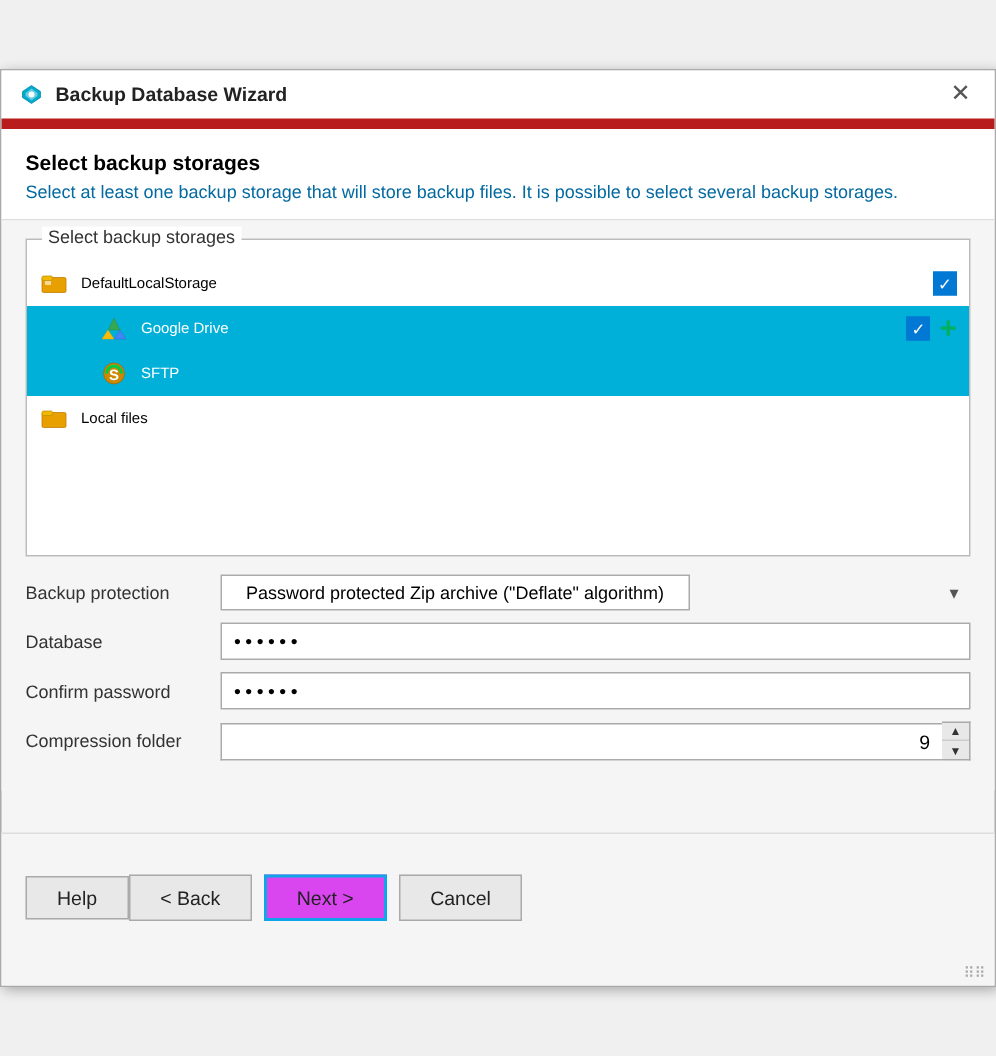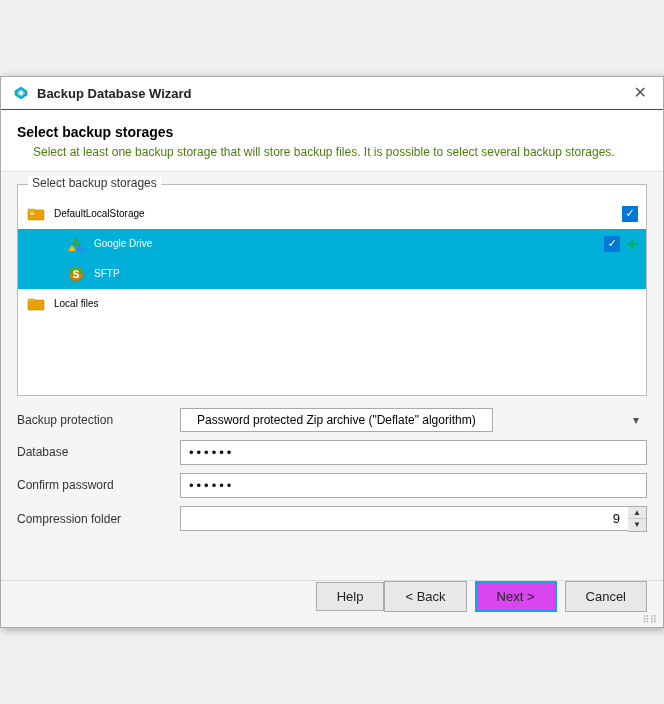--- a/index.html
+++ b/index.html
@@ -13,21 +13,21 @@
       min-height: 100vh;
     }
     .dialog {
       width: 664px;
       background: #f5f5f5;
       border: 1px solid #aaa;
       box-shadow: 2px 2px 8px rgba(0,0,0,0.3);
     }
     .title-bar {
       background: #fff;
-      border-bottom: 1px solid #b91c1c;
+      border-bottom: 7px solid #b91c1c;
       padding: 8px 12px;
       display: flex;
       align-items: center;
       justify-content: space-between;
     }
     .title-bar-left {
       display: flex;
       align-items: center;
       gap: 8px;
     }
@@ -54,23 +54,22 @@
       background: #fff;
       border-bottom: 1px solid #ddd;
     }
     .header-title {
       font-weight: 700;
       font-size: 14px;
       margin-bottom: 4px;
     }
     .header-desc {
       font-size: 12px;
-      color: #4d7c0f;
+      color: #0369a1;
       line-height: 1.4;
-      margin-left: 16px;
     }
     .content {
       padding: 12px 16px;
       background: #f5f5f5;
     }
     .storage-group {
       border: 1px solid #bbb;
       background: #fff;
       margin-bottom: 12px;
       position: relative;
@@ -147,21 +146,20 @@
       font-weight: bold;
       line-height: 1;
       background: none;
       border: none;
       cursor: pointer;
     }
     .form-row {
       display: flex;
       align-items: center;
       margin-bottom: 8px;
-      gap: 33px;
     }
     .form-label {
       width: 130px;
       font-size: 12px;
       color: #333;
       flex-shrink: 0;
     }
     .form-control {
       flex: 1;
       border: 1px solid #aaa;
@@ -226,22 +224,22 @@
       display: flex;
       align-items: center;
       justify-content: center;
       color: #333;
       padding: 0;
     }
     .spinner-btn:last-child { border-bottom: none; }
     .footer {
       display: flex;
       align-items: center;
-      justify-content: flex-end;
-      padding: 0 16px;
+      justify-content: flex-start;
+      padding: 27px 16px;
       background: #f5f5f5;
       border-top: 1px solid #ddd;
       margin-top: 28px;
     }
     .footer-left { display: flex; gap: 8px; }
     .footer-right { display: flex; gap: 8px; }
     .btn {
       padding: 6px 20px;
       font-size: 13px;
       border: 1px solid #aaa;

